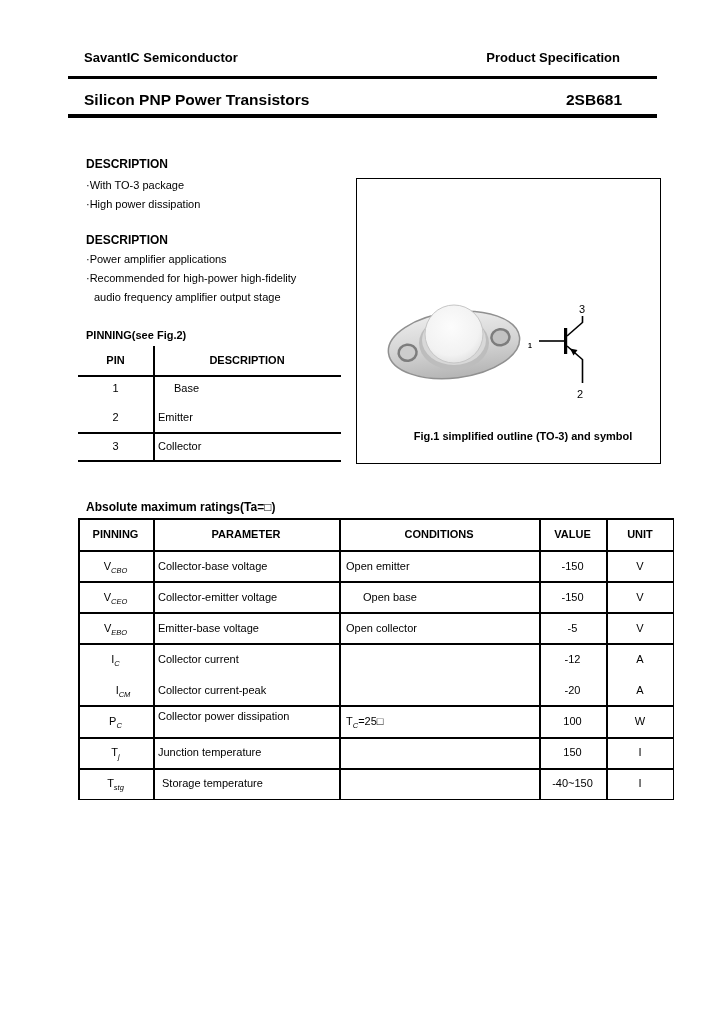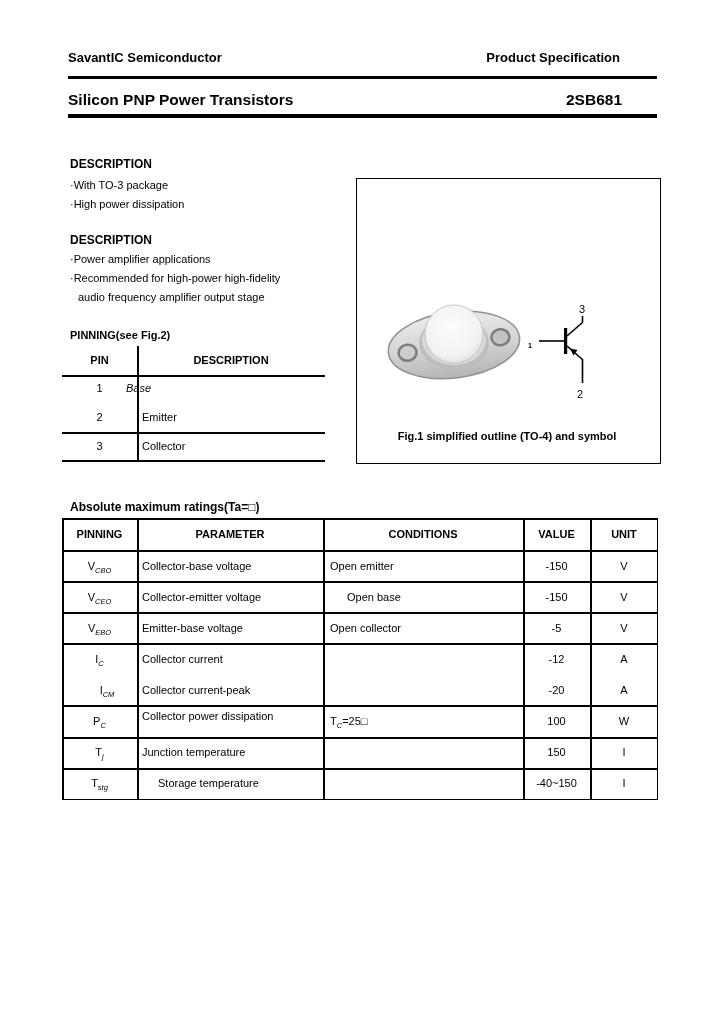--- a/index.html
+++ b/index.html
@@ -1,18 +1,18 @@
 <!DOCTYPE html>
 <html><head>
 <meta charset="utf-8">
 <style>
   html,body{margin:0;padding:0;background:#fff;}
   .page{position:relative;width:720px;height:1012px;background:#ffffff;
         font-family:"Liberation Sans", sans-serif;color:#000;overflow:hidden;}
-  .abs{position:absolute;white-space:nowrap;}
+  .abs{position:absolute;white-space:nowrap;margin-left:16px;}
   .b{font-weight:bold;}
   .t11{font-size:11px;line-height:14px;}
   .t12{font-size:12px;line-height:15px;}
   .t13{font-size:13px;line-height:16px;}
   .t15{font-size:15.5px;line-height:19px;}
   .hline{position:absolute;background:#000;height:1.5px;}
   .vline{position:absolute;background:#000;width:1.5px;}
   .rule{position:absolute;background:#000;}
   .ctr{text-align:center;}
   .sub{font-size:7.5px;vertical-align:-2.5px;letter-spacing:0px;font-style:italic;}
@@ -42,21 +42,21 @@
 
   <div class="abs b t11" style="left:70px;top:328px;">PINNING(see Fig.2)</div>
   <div class="abs" style="left:62px;top:346px;width:263px;height:116px;">
     <div class="vline" style="left:75px;top:0;height:115px;"></div>
     <div class="hline" style="left:0;top:29px;width:263px;"></div>
     <div class="hline" style="left:0;top:86px;width:263px;"></div>
     <div class="hline" style="left:0;top:114px;width:263px;"></div>
     <div class="cell b ctr" style="left:0;top:7px;width:75px;">PIN</div>
     <div class="cell b ctr" style="left:75px;top:7px;width:188px;">DESCRIPTION</div>
     <div class="cell ctr" style="left:0;top:35px;width:75px;">1</div>
-    <div class="cell" style="left:64px;top:35px;font-style:italic;">Base</div>
+    <div class="cell" style="left:96px;top:35px;">Base</div>
     <div class="cell ctr" style="left:0;top:64px;width:75px;">2</div>
     <div class="cell" style="left:80px;top:64px;">Emitter</div>
     <div class="cell ctr" style="left:0;top:93px;width:75px;">3</div>
     <div class="cell" style="left:80px;top:93px;">Collector</div>
   </div>
 
   <div class="figbox" style="left:356px;top:178px;width:303px;height:284px;">
 
     <svg width="145" height="106" viewBox="0 0 145 106" style="position:absolute;left:25px;top:110px;">
       <defs>
@@ -87,21 +87,21 @@
       <text x="1" y="57" font-size="7" font-weight="bold" font-family="Liberation Sans, sans-serif">1</text>
       <rect x="37" y="37" width="3.2" height="26" fill="#000"></rect>
       <line x1="12" y1="50" x2="37" y2="50" stroke="#000" stroke-width="1.6"></line>
       <line x1="40" y1="45" x2="56" y2="31" stroke="#000" stroke-width="1.6"></line>
       <line x1="55.5" y1="31" x2="55.5" y2="25" stroke="#000" stroke-width="1.6"></line>
       <line x1="40" y1="55" x2="56" y2="69" stroke="#000" stroke-width="1.6"></line>
       <line x1="55.5" y1="69" x2="55.5" y2="92" stroke="#000" stroke-width="1.6"></line>
       <polygon points="43,57.5 50.5,59 46.5,64.5" fill="#000"></polygon>
     </svg>
 
-    <div class="abs b t11 ctr" style="left:0;top:250px;width:300px;">Fig.1 simplified outline (TO-4) and symbol</div>
+    <div class="abs b t11 ctr" style="left:0;top:250px;width:300px;">Fig.1 simplified outline (TO-3) and symbol</div>
   </div>
 
   <div class="abs b t12" style="left:70px;top:500px;">Absolute maximum ratings(Ta=□)</div>
 
   <div class="abs" style="left:62px;top:518px;width:596px;height:282px;">
 
     <div class="hline" style="left:0;top:0;width:596px;"></div>
     <div class="hline" style="left:0;top:32px;width:596px;"></div>
     <div class="hline" style="left:0;top:63px;width:596px;"></div>
     <div class="hline" style="left:0;top:94px;width:596px;"></div>
@@ -156,18 +156,18 @@
     <div class="cell" style="left:268px;top:196px;"><span>T</span><span class="sub">C</span><span>=25□</span></div>
     <div class="cell ctr" style="left:461px;top:196px;width:67px;">100</div>
     <div class="cell ctr" style="left:528px;top:196px;width:68px;">W</div>
 
     <div class="cell ctr" style="left:0;top:227px;width:75px;"><span>T</span><span class="sub">j</span></div>
     <div class="cell" style="left:80px;top:227px;">Junction temperature</div>
     <div class="cell ctr" style="left:461px;top:227px;width:67px;">150</div>
     <div class="cell ctr" style="left:528px;top:227px;width:68px;">I</div>
 
     <div class="cell ctr" style="left:0;top:258px;width:75px;"><span>T</span><span class="sub">stg</span></div>
-    <div class="cell" style="left:96px;top:258px;">Storage temperature</div>
+    <div class="cell" style="left:84px;top:258px;">Storage temperature</div>
     <div class="cell ctr" style="left:461px;top:258px;width:67px;">-40~150</div>
     <div class="cell ctr" style="left:528px;top:258px;width:68px;">I</div>
   </div>
 
 </div>
 
 </body></html>

